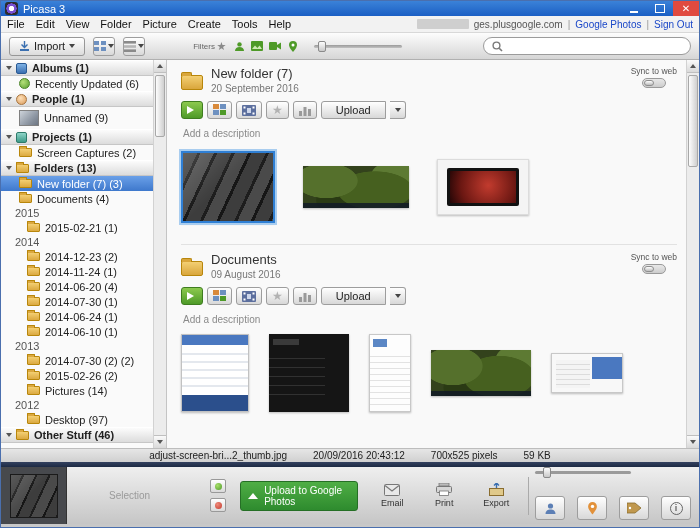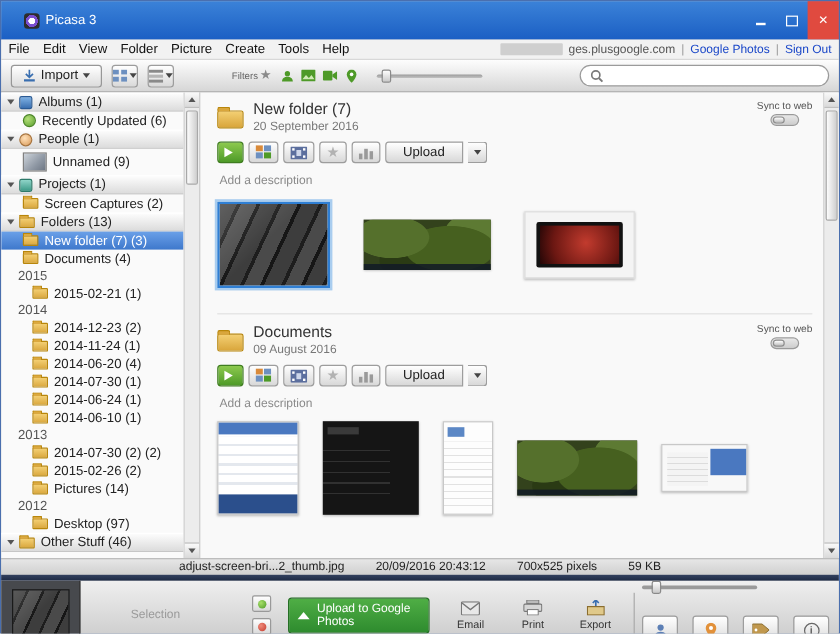--- a/index.html
+++ b/index.html
@@ -1,20 +1,20 @@
 <!DOCTYPE html>
 <html><head>
 <meta charset="utf-8">
 <style>
   * { margin:0; padding:0; box-sizing:border-box; }
   html,body { width:700px; height:528px; overflow:hidden; font-family:"Liberation Sans", sans-serif; background:#c8c8c8; }
   .window { width:700px; height:528px; display:flex; flex-direction:column; border:1px solid #4a6fae; }
 
   
-  .titlebar { height:32px; background:linear-gradient(#3b82d8,#1b5fc4); display:flex; align-items:center; padding-left:19px; color:#fff; flex:none; }
+  .titlebar { height:15px; background:linear-gradient(#3b82d8,#1b5fc4); display:flex; align-items:center; padding-left:4px; color:#fff; flex:none; }
   .app-icon { width:13px; height:13px; border-radius:3px; background:radial-gradient(circle at 50% 50%, #fff 0 30%, #7a4fd0 31% 55%, #2d2d2d 56%); margin-right:5px; flex:none; }
   .title-text { font-size:11px; }
   .win-btns { margin-left:auto; display:flex; height:100%; }
   .win-btn { width:26px; height:100%; display:flex; align-items:center; justify-content:center; color:#fff; font-size:10px; }
   .win-btn.min::before { content:""; width:8px; height:2px; background:#fff; margin-top:6px; }
   .win-btn.max::before { content:""; width:8px; height:7px; border:1.5px solid #fff; }
   .win-btn.close { background:#e04a3f; }
   .win-btn.close::before { content:"✕"; font-size:10px; }
 
   
@@ -41,21 +41,21 @@
   .searchbox { margin-left:auto; width:208px; height:18px; border:1px solid #9b9b9b; border-radius:9px; background:#fff; display:flex; align-items:center; padding:0 8px; gap:5px; }
   .searchbox input { border:none; outline:none; flex:1; font-size:11px; background:transparent; }
 
   
   .main { flex:none; height:388px; display:flex; }
 
   
   .sidebar { width:166px; background:#fafafa; border-right:1px solid #c4c4c4; position:relative; overflow:hidden; flex:none; }
   .tree { position:absolute; top:0; left:0; right:13px; }
   .trow { height:15px; display:flex; align-items:center; font-size:11px; color:#222; padding-left:4px; white-space:nowrap; overflow:hidden; }
-  .th { height:16px; background:linear-gradient(#fcfcfc,#dcdcdc); border-bottom:1px solid #c6c6c6; border-top:1px solid #fff; }
+  .th { height:16px; background:linear-gradient(#fcfcfc,#dcdcdc); border-bottom:1px solid #c6c6c6; border-top:1px solid #fff;font-weight:bold; }
   .tw { width:0; height:0; border-left:3.5px solid transparent; border-right:3.5px solid transparent; border-top:4.5px solid #555; margin:0 4px 0 1px; flex:none; }
   .ti { padding-left:18px; }
   .ti2 { padding-left:26px; }
   .ty { height:14px; padding-left:14px; color:#555; }
   .sel { background:linear-gradient(#6aa0e8,#3e78cc); color:#fff; }
   .prow { height:22px; }
   .lbl { overflow:hidden; text-overflow:ellipsis; }
   .fic { width:13px; height:9px; background:linear-gradient(#f3cf73,#dba940); border:1px solid #b8860b; border-radius:1px; position:relative; margin-right:5px; flex:none; }
   .fic::before { content:""; position:absolute; top:-3px; left:-1px; width:6px; height:2px; background:#dba940; border:1px solid #b8860b; border-bottom:none; border-radius:1px 1px 0 0; }
   .ic-albums { width:11px; height:11px; background:linear-gradient(#7fb2e5,#3a6fb0); border:1px solid #2a5a94; border-radius:2px; margin-right:5px; flex:none; }

